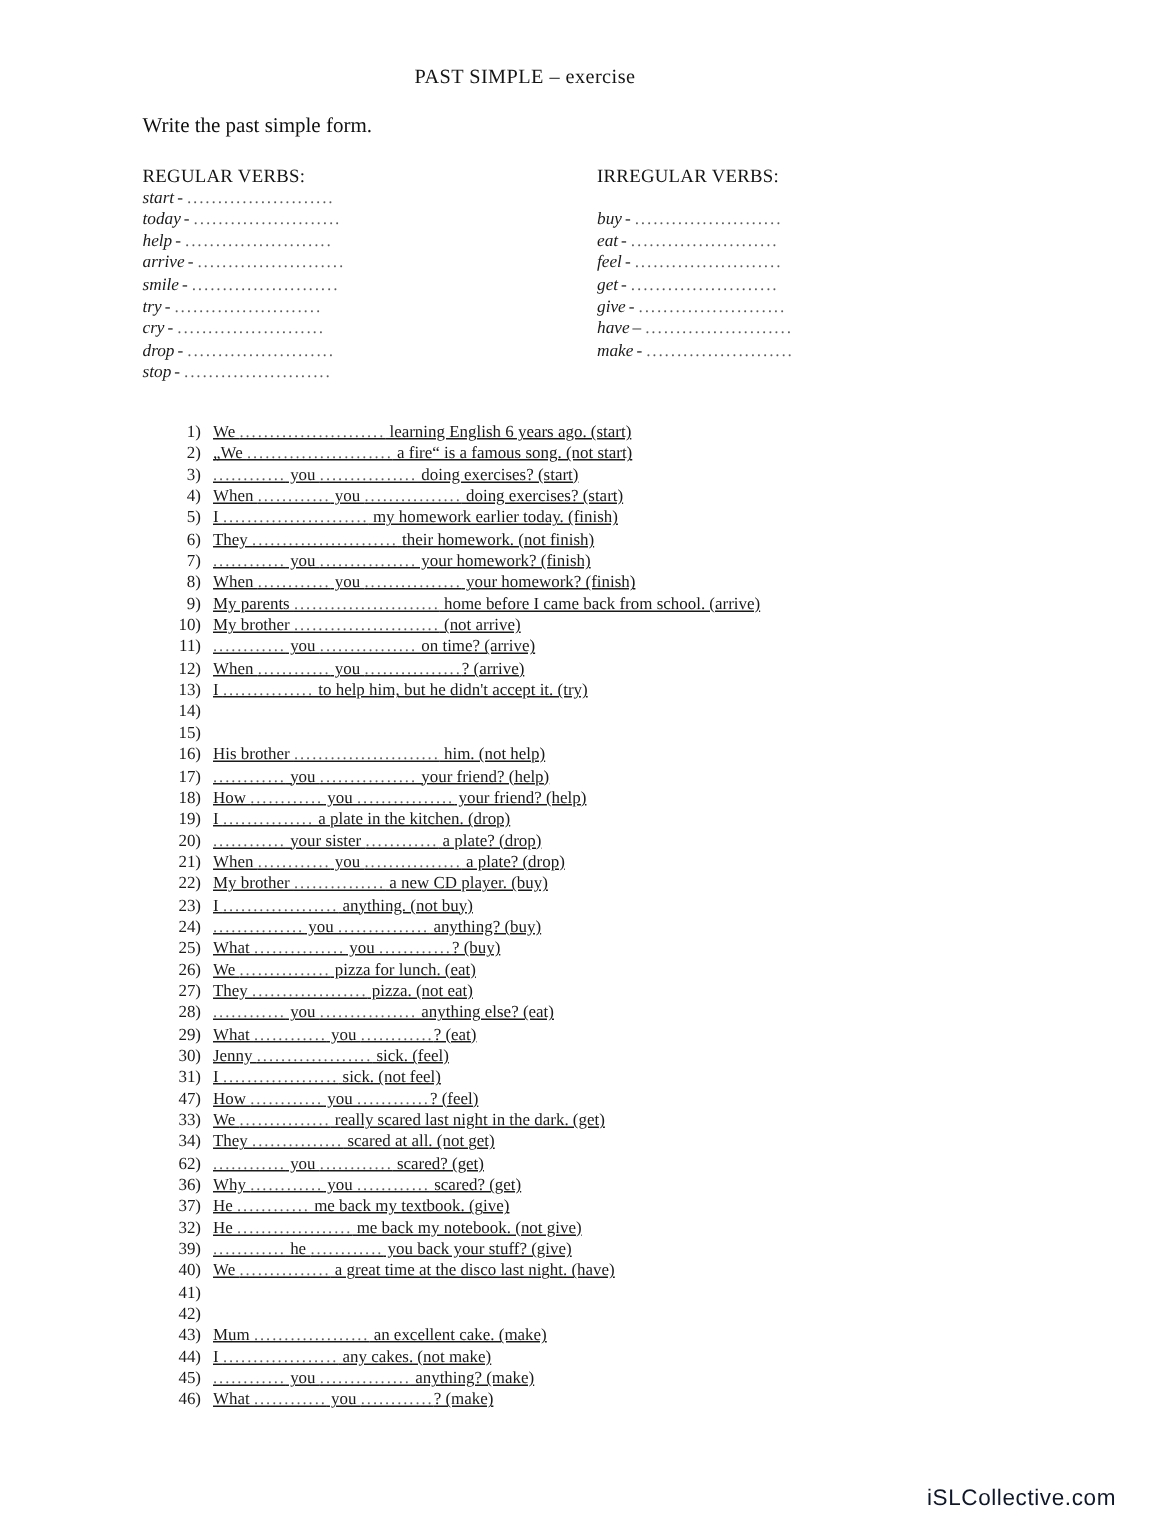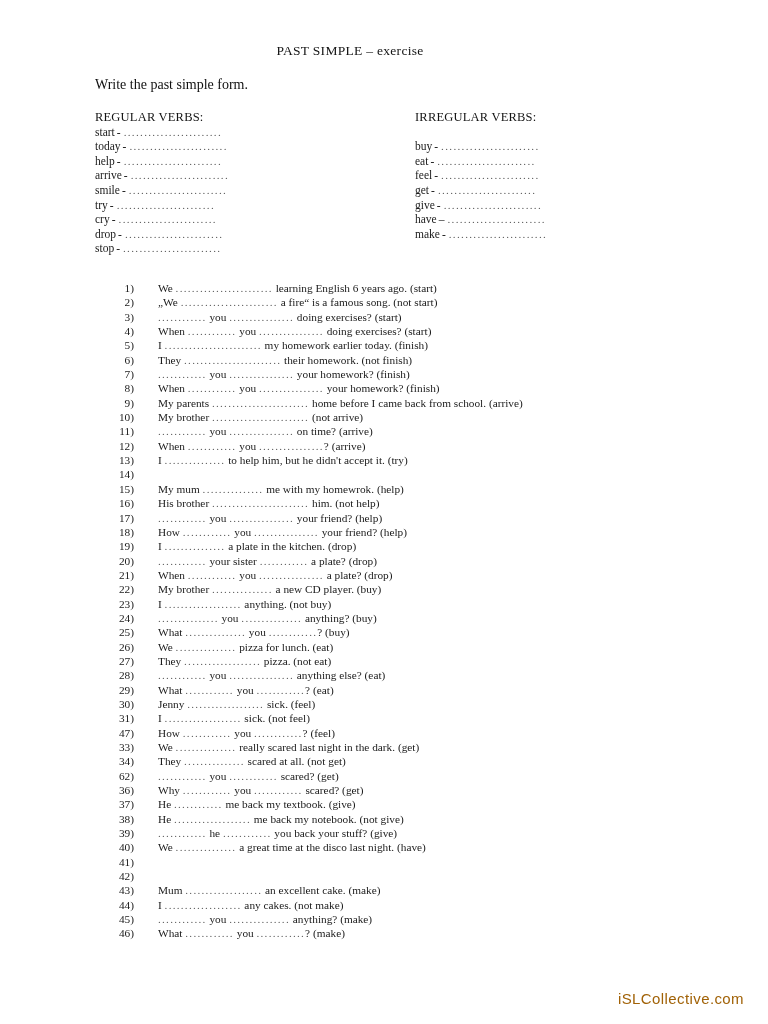--- a/index.html
+++ b/index.html
@@ -47,39 +47,40 @@
     position: absolute;
     top: 110px;
     left: 95px;
     width: 600px;
   }
   .verb-col {
     position: absolute;
     top: 0;
   }
   .verb-col.regular { left: 0; }
-  .verb-col.irregular { left: 303px; margin-left: 17px; }
+  .verb-col.irregular { left: 303px; }
 
   .verb-heading {
     font-size: 12.5px;
     letter-spacing: 0.2px;
     line-height: 14.6px;
     color: #141414;
     white-space: nowrap;
   }
   .verb-spacer {
     height: 14.6px;
   }
   .verb-line {
     font-size: 11.5px;
     line-height: 14.6px;
     color: #1a1a1a;
     white-space: nowrap;
     display: flex;
     align-items: flex-start;
+    font-style: italic;
   }
   .verb-word { }
   .verb-dash { padding: 0 3px 0 2px; }
   .dots {
     letter-spacing: 1.35px;
     font-size: 11px;
     color: #5a5a5a;
   }
 
   
@@ -97,35 +98,36 @@
     color: #1a1a1a;
     white-space: nowrap;
   }
   .ex-num {
     width: 26px;
     text-align: right;
     flex: 0 0 26px;
     font-size: 11.3px;
   }
   .ex-text {
-    padding-left: 24px;
+    padding-left: 8px;
+    text-decoration: underline;
   }
   .ex-text .dots {
     letter-spacing: 1.3px;
     color: #5d5d5d;
   }
 
   
   .watermark {
     position: absolute;
     right: 24px;
     bottom: 17px;
     font-family: "Liberation Sans", "DejaVu Sans", sans-serif;
     font-size: 15px;
-    color: #a16207;
+    color: #0f172a;
     letter-spacing: 0.4px;
   }
 </style>
 </head>
 <body>
 
 <div class="page">
 
   <div class="title">PAST SIMPLE – exercise</div>
 
@@ -276,21 +278,20 @@
       </div>
       <div class="ex-row">
         <span class="ex-num">13)</span>
         <span class="ex-text">I <span class="dots">...............</span> to help him, but he didn't accept it. (try)</span>
       </div>
       <div class="ex-row">
         <span class="ex-num">14)</span>
       </div>
       <div class="ex-row">
         <span class="ex-num">15)</span>
-        <span class="ex-text">My mum <span class="dots">...............</span> me with my homewrok. (help)</span>
       </div>
       <div class="ex-row">
         <span class="ex-num">16)</span>
         <span class="ex-text">His brother <span class="dots">........................</span> him. (not help)</span>
       </div>
       <div class="ex-row">
         <span class="ex-num">17)</span>
         <span class="ex-text"><span class="dots">............</span> you <span class="dots">................</span> your friend? (help)</span>
       </div>
       <div class="ex-row">
@@ -367,21 +368,21 @@
       </div>
       <div class="ex-row">
         <span class="ex-num">36)</span>
         <span class="ex-text">Why <span class="dots">............</span> you <span class="dots">............</span> scared? (get)</span>
       </div>
       <div class="ex-row">
         <span class="ex-num">37)</span>
         <span class="ex-text">He <span class="dots">............</span> me back my textbook. (give)</span>
       </div>
       <div class="ex-row">
-        <span class="ex-num">38)</span>
+        <span class="ex-num">32)</span>
         <span class="ex-text">He <span class="dots">...................</span> me back my notebook. (not give)</span>
       </div>
       <div class="ex-row">
         <span class="ex-num">39)</span>
         <span class="ex-text"><span class="dots">............</span> he <span class="dots">............</span> you back your stuff? (give)</span>
       </div>
       <div class="ex-row">
         <span class="ex-num">40)</span>
         <span class="ex-text">We <span class="dots">...............</span> a great time at the disco last night. (have)</span>
       </div>

